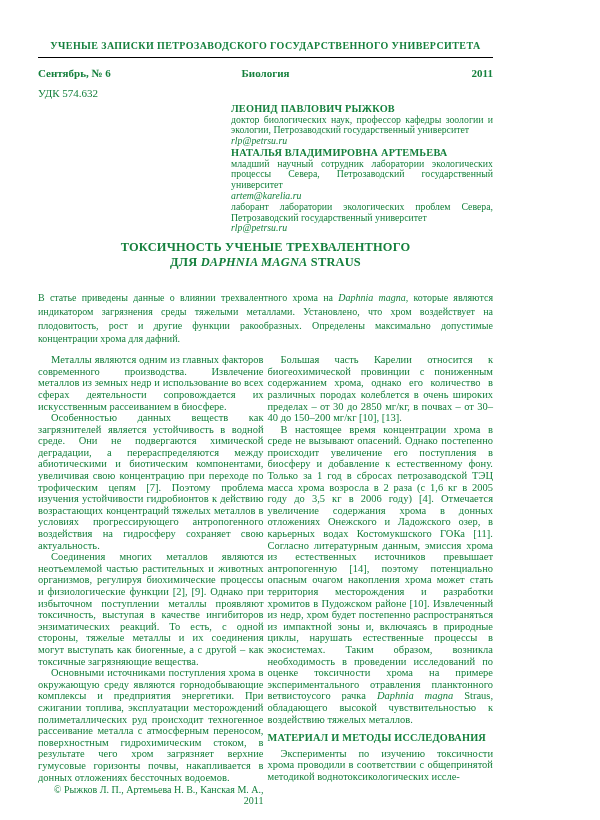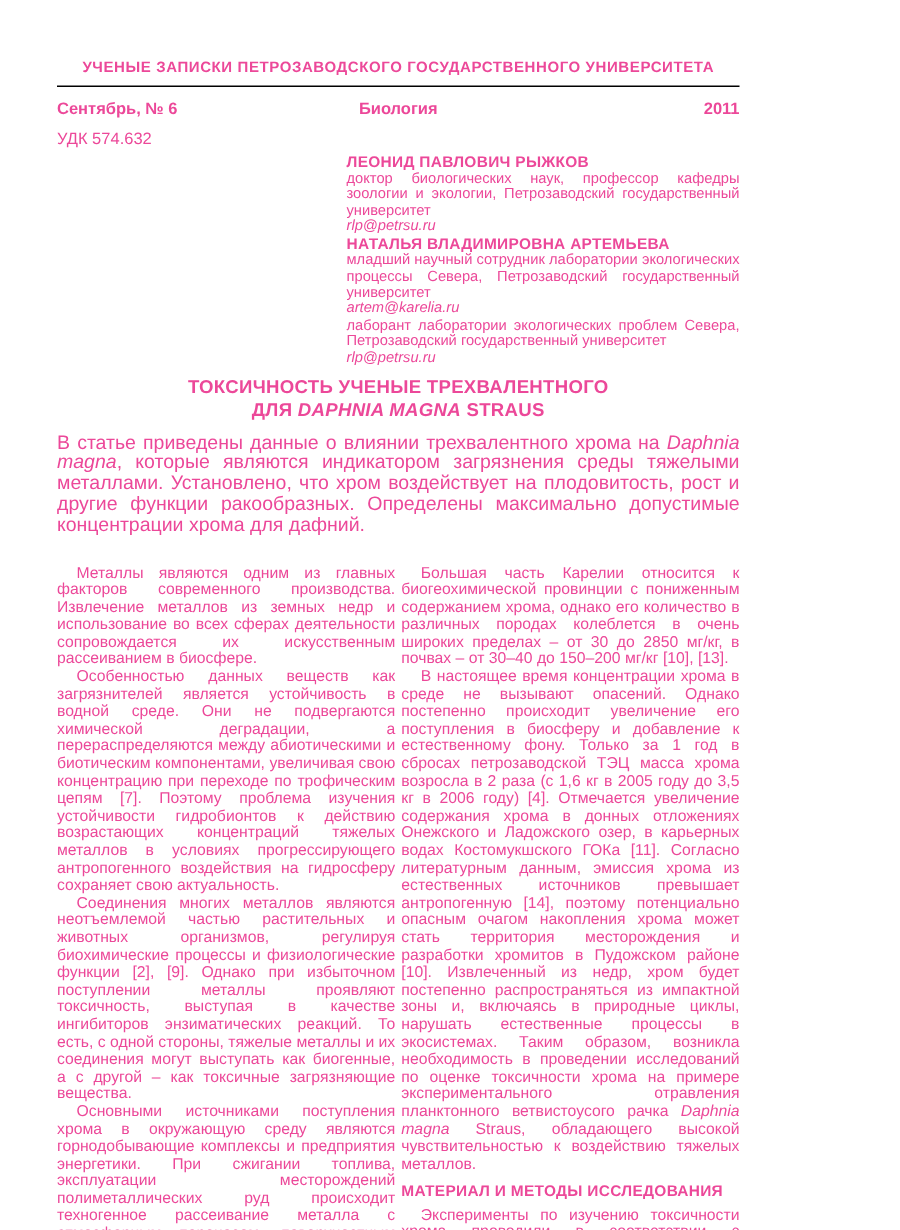--- a/index.html
+++ b/index.html
@@ -2,22 +2,22 @@
 <html lang="ru"><head>
 <meta charset="utf-8">
 <style>
   * { margin: 0; padding: 0; box-sizing: border-box; }
   html, body { background: #ffffff; }
   .page {
     position: relative;
     width: 528px;
     height: 820px;
     background: #ffffff;
-    color: #ec4899;
-    font-family: Liberation Sans, sans-serif;
+    color: #15803d;
+    font-family: Liberation Serif, serif;
     overflow: hidden;
     padding: 40px 35px 0 38px;
   }
   
   .journal-line {
     text-align: center;
     font-weight: bold;
     font-size: 10px;
     letter-spacing: 0.4px;
     line-height: 12px;
@@ -62,37 +62,37 @@
     text-align: center;
     font-weight: bold;
     font-size: 12.4px;
     line-height: 15px;
     margin-top: 6px;
     letter-spacing: 0.2px;
   }
   .article-title .it { font-style: italic; }
   
   .abstract {
-    margin-top: 7px;
-    font-size: 13px;
+    margin-top: 21px;
+    font-size: 10px;
     line-height: 13.8px;
     text-align: justify;
   }
   .abstract .it { font-style: italic; }
   .keywords {
     margin-top: 3px;
     font-size: 9.3px;
     line-height: 10.8px;
     text-align: justify;
   }
   
   .columns {
     display: flex;
     gap: 4px;
-    margin-top: 20px;
+    margin-top: 8px;
   }
   .col {
     flex: 1;
     font-size: 10.5px;
     line-height: 11.6px;
     text-align: justify;
   }
   .col p { text-indent: 13px; }
   .col .it { font-style: italic; }
   .section-heading {

